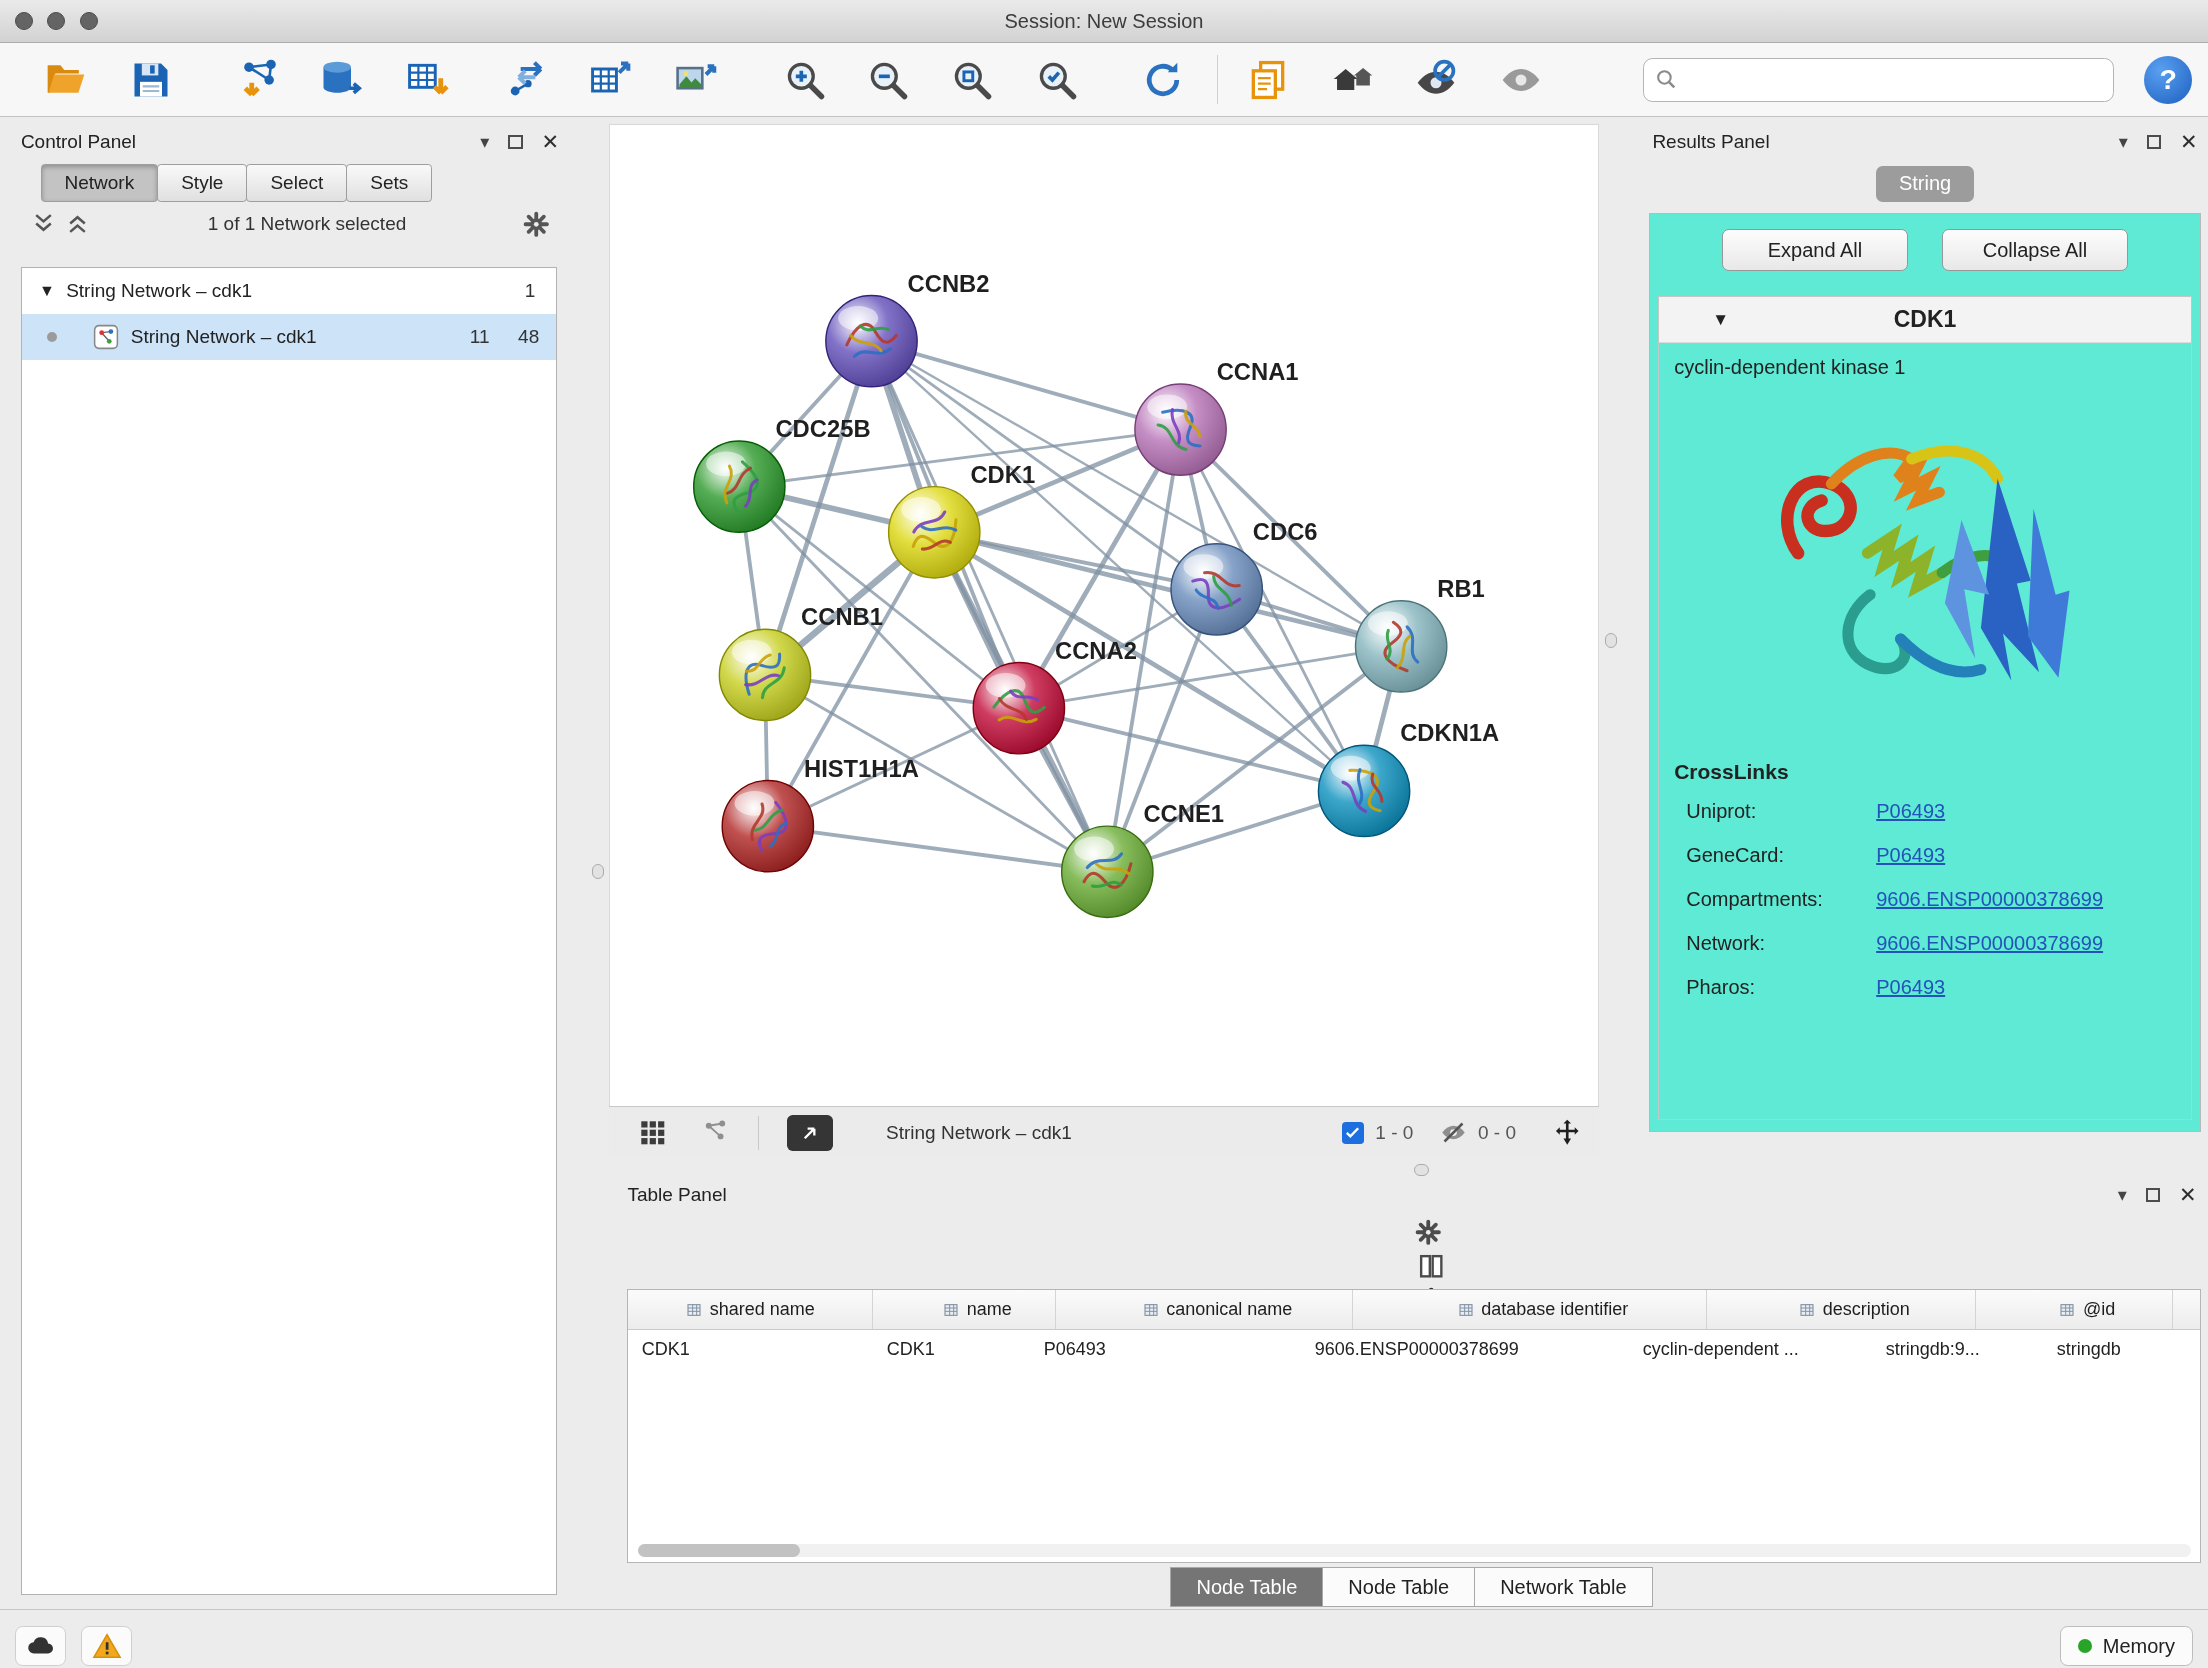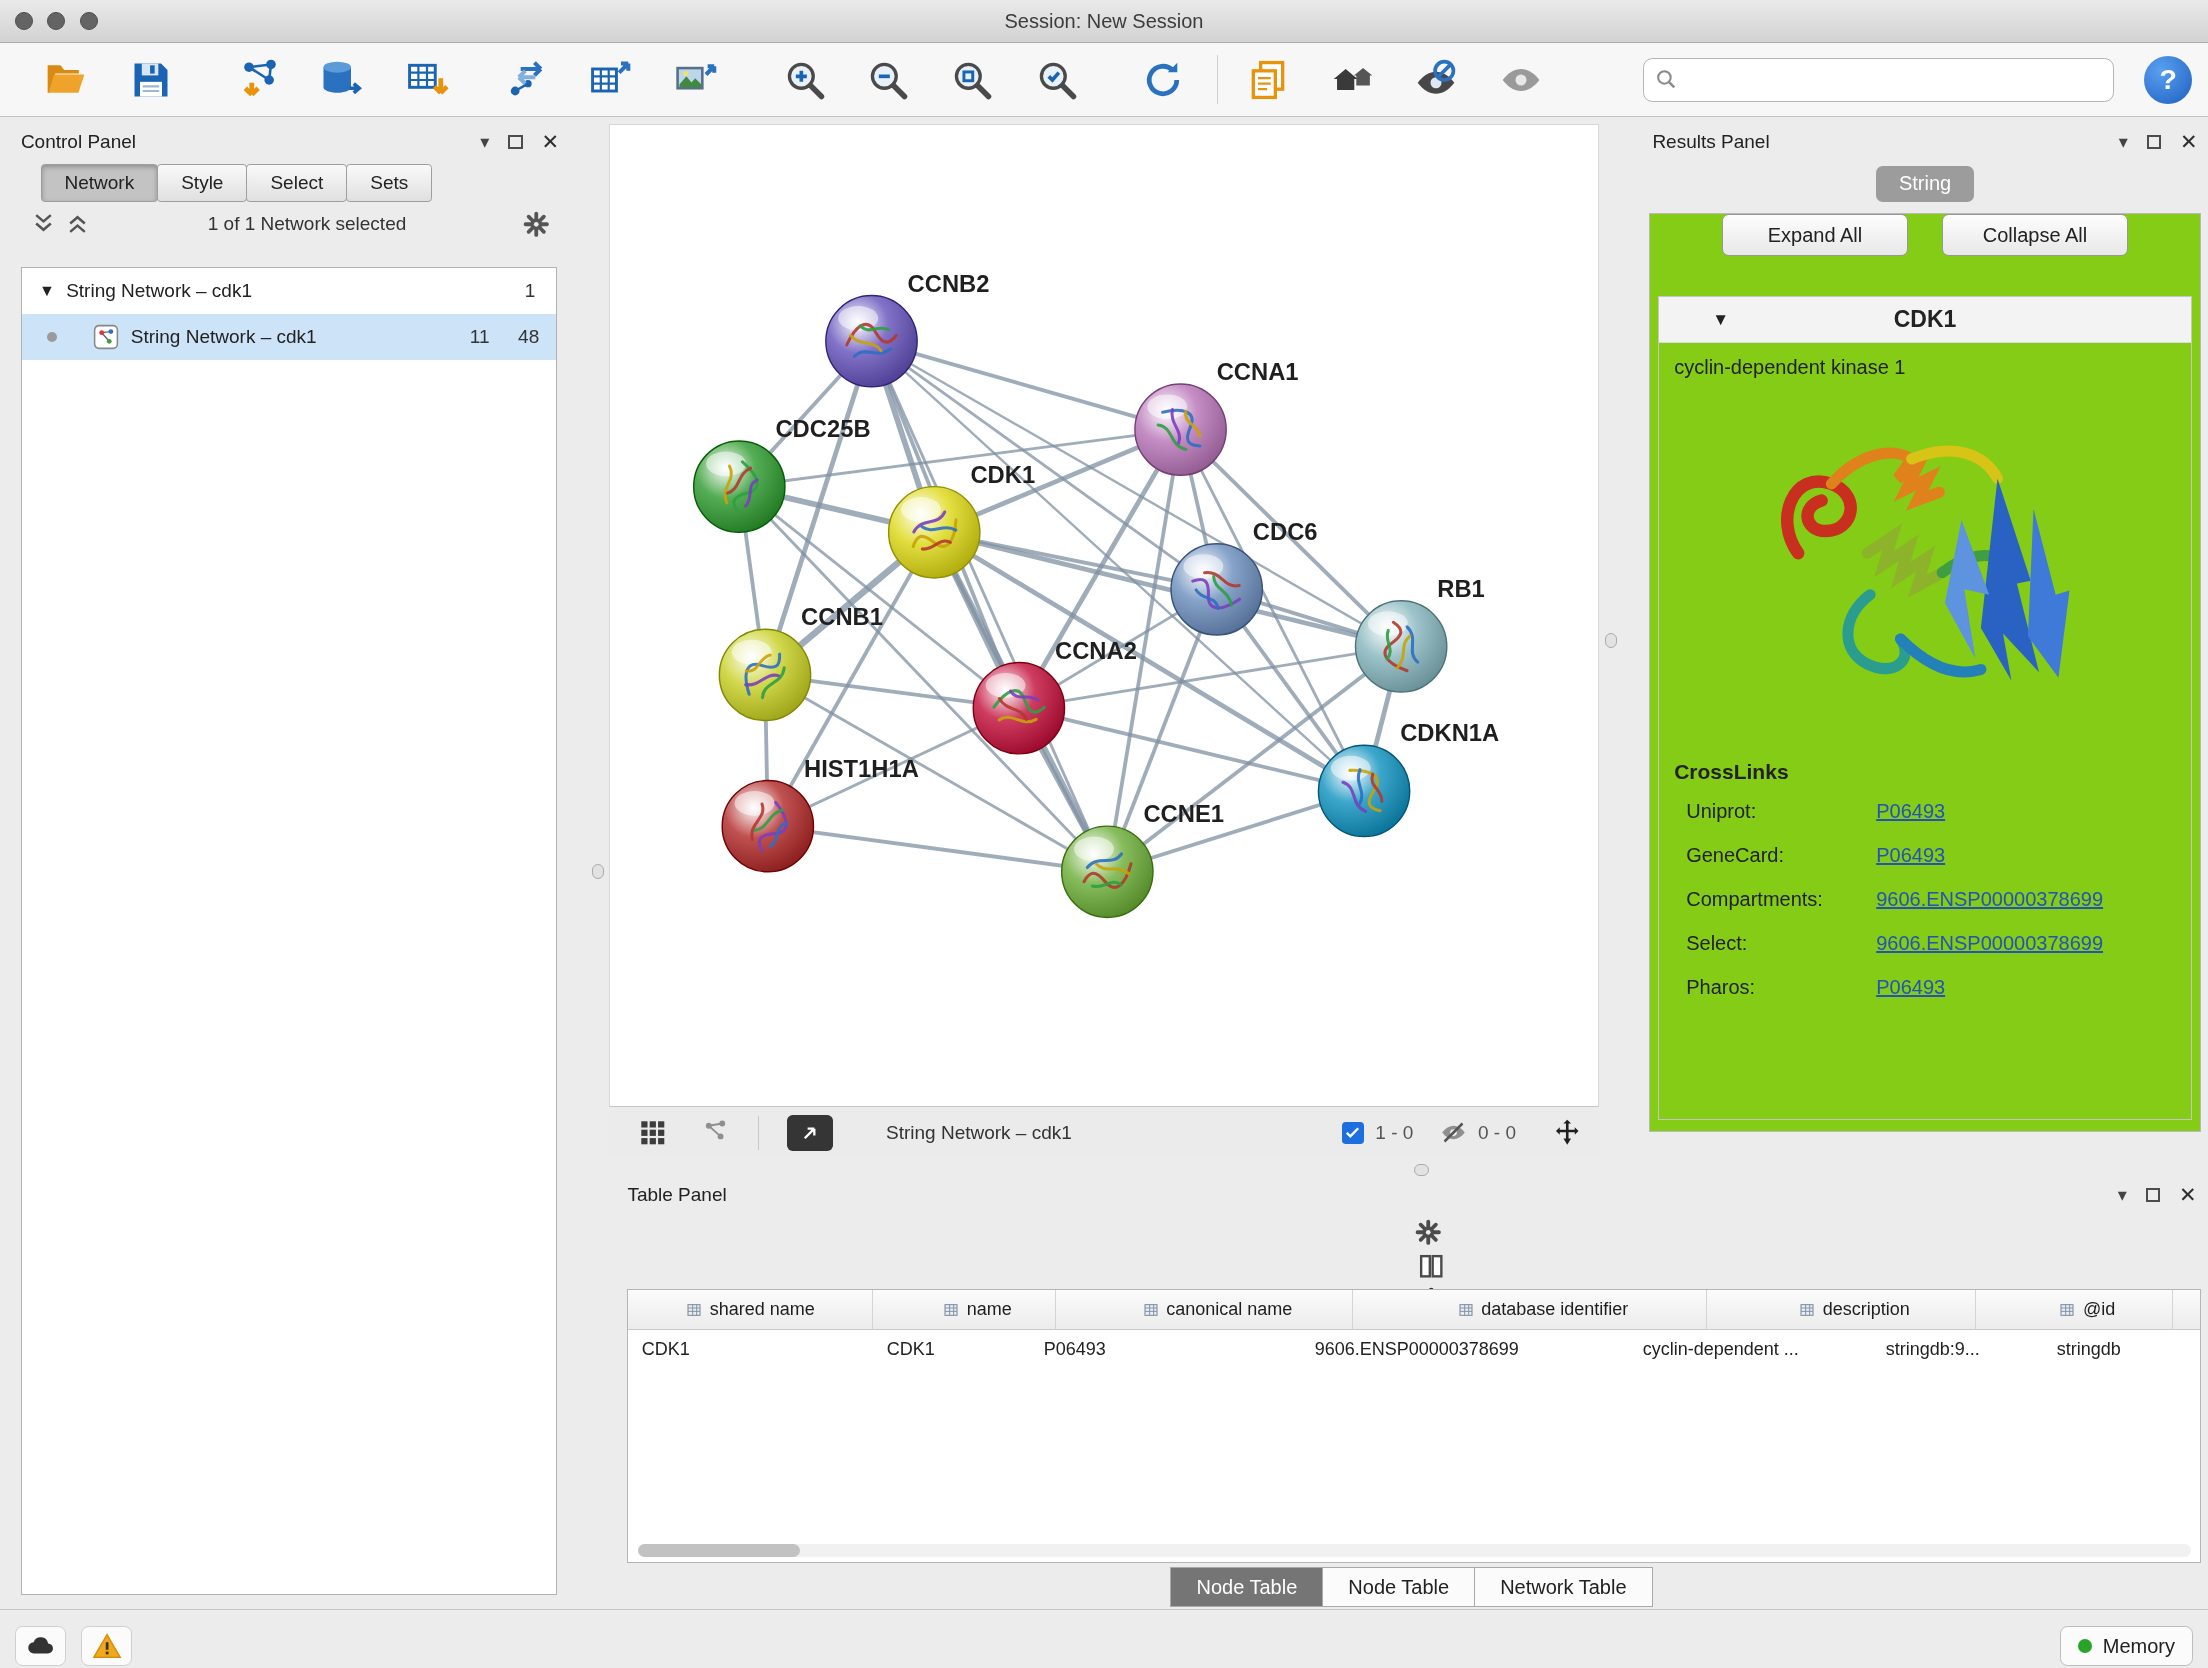--- a/index.html
+++ b/index.html
@@ -55,21 +55,21 @@
   .nf-darkbtn{width:46px;height:36px;border-radius:5.7px;background:#353535;display:flex;align-items:center;justify-content:center;}
   .nf-check{width:22px;height:22px;border-radius:3.8px;background:#1d6fe0;display:flex;align-items:center;justify-content:center;}
 
   
   .split-dot{position:absolute;width:12.4px;height:15px;border-radius:6.7px;background:#e2e2e2;border:1px solid #ababab;}
 
   
   .results-panel{position:absolute;left:1641px;top:124px;width:568px;height:1051px;}
   .rp-tabbar{display:flex;justify-content:center;margin-top:5.7px;}
   .rp-tab{background:#9c9c9c;color:#fff;padding:6.7px 23px;border-radius:6.7px;font-size:20px;}
-  .rp-content{position:absolute;left:7.6px;top:89px;right:7.6px;bottom:43px;background:#84cc16;border:1px solid #b9b9b9;}
+  .rp-content{position:absolute;left:7.6px;top:89px;right:7.6px;bottom:43px;background:#5eead4;border:1px solid #b9b9b9;padding-top:15px;}
   .rp-buttons{display:flex;justify-content:center;gap:34px;}
   .rp-btn{min-width:186px;height:42px;border:1px solid #979797;border-radius:6.7px;background:linear-gradient(#fdfdfd,#e8e8e8);font-size:20px;display:flex;align-items:center;justify-content:center;}
   .protein-card{position:absolute;left:8.6px;right:8.6px;top:82px;bottom:11.4px;border:1px solid #c6c6c6;}
   .pc-header{height:46px;display:flex;align-items:center;border-bottom:1px solid #dcdcdc;background:#f3f3f3;position:relative;}
   .pc-tri{position:absolute;left:53px;font-size:17px;color:#222;}
   .pc-name{width:100%;text-align:center;font-size:23px;font-weight:bold;}
   .pc-desc{padding:13.3px 15px 0;font-size:20px;}
   .pc-protein{display:flex;justify-content:center;margin-top:7.6px;}
   .pc-xl-title{font-weight:bold;font-size:21px;padding:13.3px 0 5.7px 15px;}
   .cl-row{display:flex;height:44px;align-items:center;font-size:20px;}
@@ -649,21 +649,21 @@
           </div>
           <div class="cl-row">
             <span class="cl-label">GeneCard:</span>
             <span class="cl-link">P06493</span>
           </div>
           <div class="cl-row">
             <span class="cl-label">Compartments:</span>
             <span class="cl-link">9606.ENSP00000378699</span>
           </div>
           <div class="cl-row">
-            <span class="cl-label">Select:</span>
+            <span class="cl-label">Network:</span>
             <span class="cl-link">9606.ENSP00000378699</span>
           </div>
           <div class="cl-row">
             <span class="cl-label">Pharos:</span>
             <span class="cl-link">P06493</span>
           </div>
         </div>
     </div>
   </div>
 </div>

